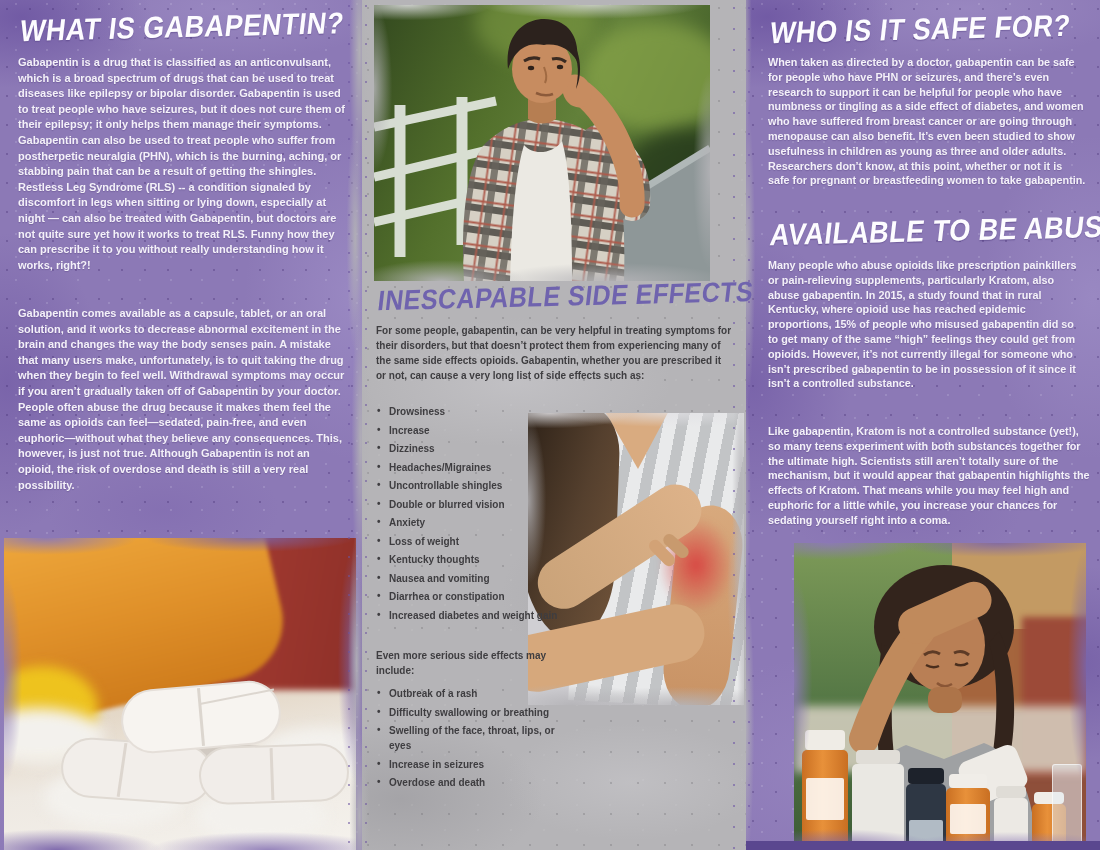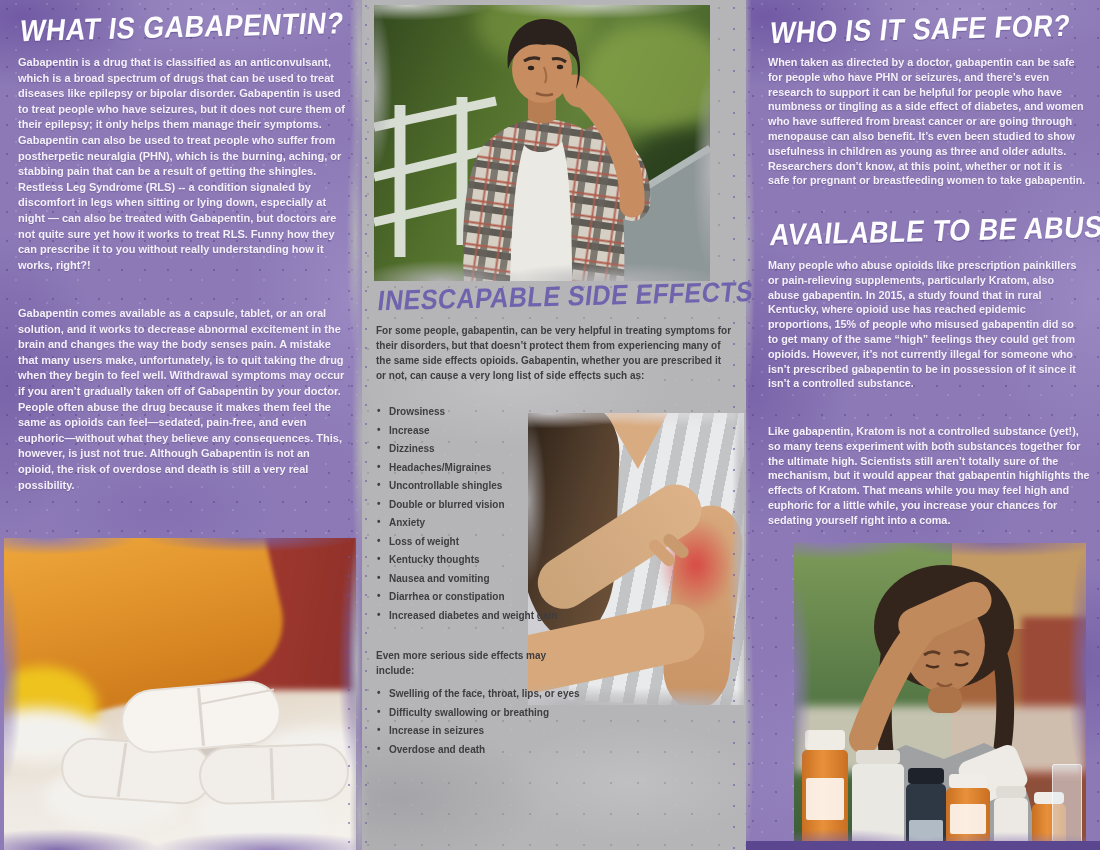--- a/index.html
+++ b/index.html
@@ -256,22 +256,23 @@
         <li>Loss of weight</li>
         <li>Kentucky thoughts</li>
         <li>Nausea and vomiting</li>
         <li>Diarrhea or constipation</li>
         <li>Increased diabetes and weight gain</li>
       </ul>
 
     <div class="blk txt txt-m" style="left:14px;top:648px;width:175px;">Even more serious side effects may include:</div>
 
     <ul class="fx fx2 blk txt txt-m" style="left:14px;top:686px;width:345px;">
+        <li>Outbreak of a rash</li>
+        <li>Difficulty swallowing or breathing</li>
         <li>Swelling of the face, throat, lips, or eyes</li>
-        <li>Difficulty swallowing or breathing</li>
         <li>Increase in seizures</li>
         <li>Overdose and death</li>
       </ul>
 
     <div class="photo" style="left:166px;top:413px;width:216px;height:292px;">
       <div class="ply scr-bg"></div>
       <div class="ply scr-shirt"></div>
       <div class="ply scr-neck"></div>
       <div class="ply scr-hair"></div>
       <div class="ply scr-upperarm"></div>

